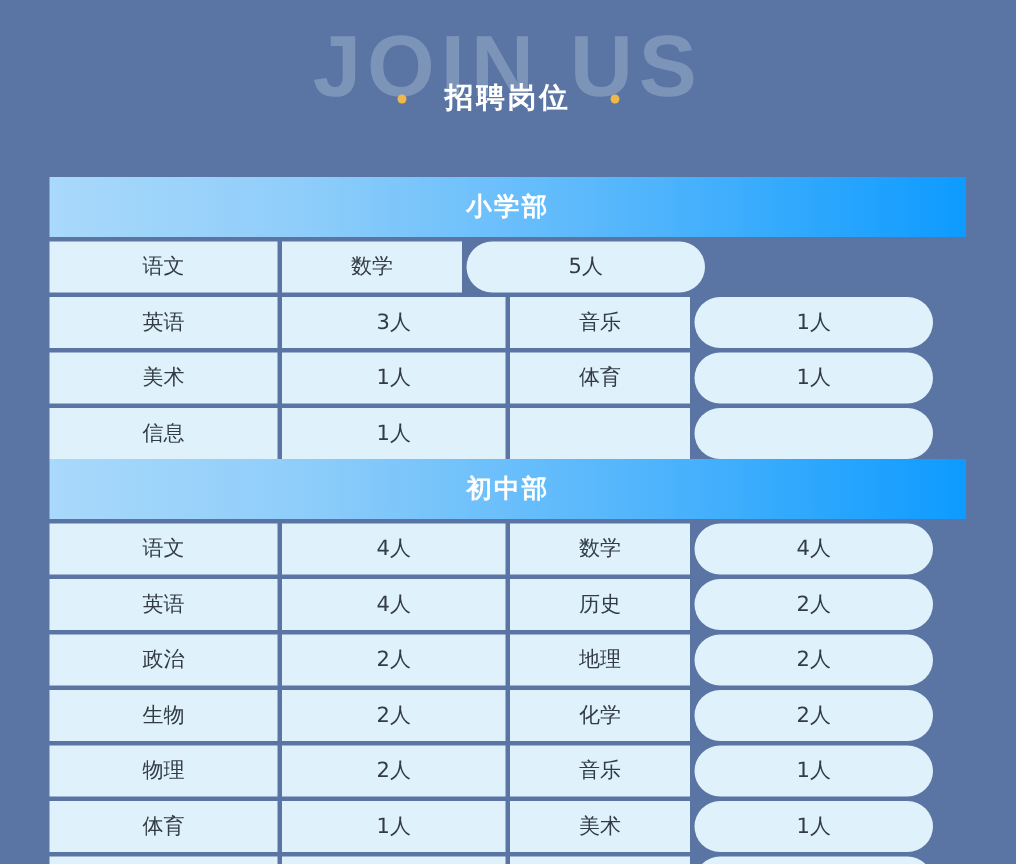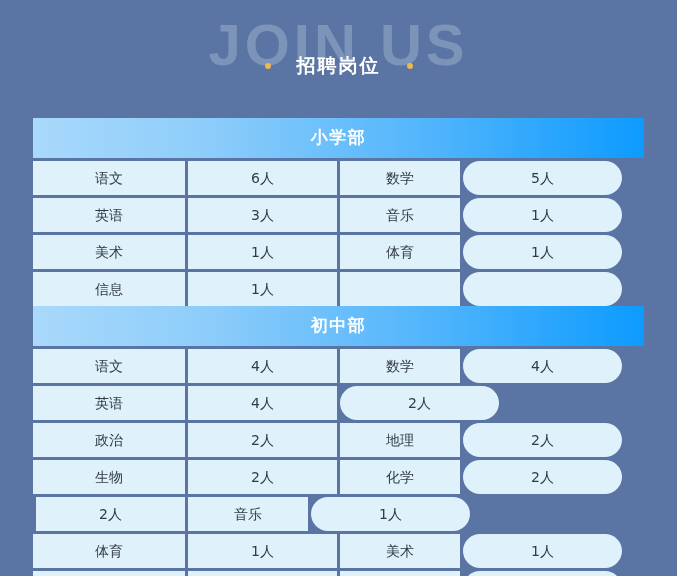--- a/index.html
+++ b/index.html
@@ -125,21 +125,20 @@
     <span class="title-text">招聘岗位</span>
     <span class="title-dot"></span>
   </div>
 </div>
 
 <div class="tables-wrap">
     <div class="section">
       <div class="section-header">小学部</div>
       <div class="grid-row">
         <div class="cell c0">语文</div>
-        <div class="cell c1">6人</div>
         <div class="cell c2">数学</div>
         <div class="cell c3">5人</div>
       </div>
       <div class="grid-row">
         <div class="cell c0">英语</div>
         <div class="cell c1">3人</div>
         <div class="cell c2">音乐</div>
         <div class="cell c3">1人</div>
       </div>
       <div class="grid-row">
@@ -159,35 +158,37 @@
       <div class="section-header">初中部</div>
       <div class="grid-row">
         <div class="cell c0">语文</div>
         <div class="cell c1">4人</div>
         <div class="cell c2">数学</div>
         <div class="cell c3">4人</div>
       </div>
       <div class="grid-row">
         <div class="cell c0">英语</div>
         <div class="cell c1">4人</div>
+        <div class="cell c2">历史</div>
         <div class="cell c3">2人</div>
       </div>
       <div class="grid-row">
         <div class="cell c0">政治</div>
         <div class="cell c1">2人</div>
         <div class="cell c2">地理</div>
         <div class="cell c3">2人</div>
       </div>
       <div class="grid-row">
         <div class="cell c0">生物</div>
         <div class="cell c1">2人</div>
         <div class="cell c2">化学</div>
         <div class="cell c3">2人</div>
       </div>
       <div class="grid-row">
+        <div class="cell c0">物理</div>
         <div class="cell c1">2人</div>
         <div class="cell c2">音乐</div>
         <div class="cell c3">1人</div>
       </div>
       <div class="grid-row">
         <div class="cell c0">体育</div>
         <div class="cell c1">1人</div>
         <div class="cell c2">美术</div>
         <div class="cell c3">1人</div>
       </div>

